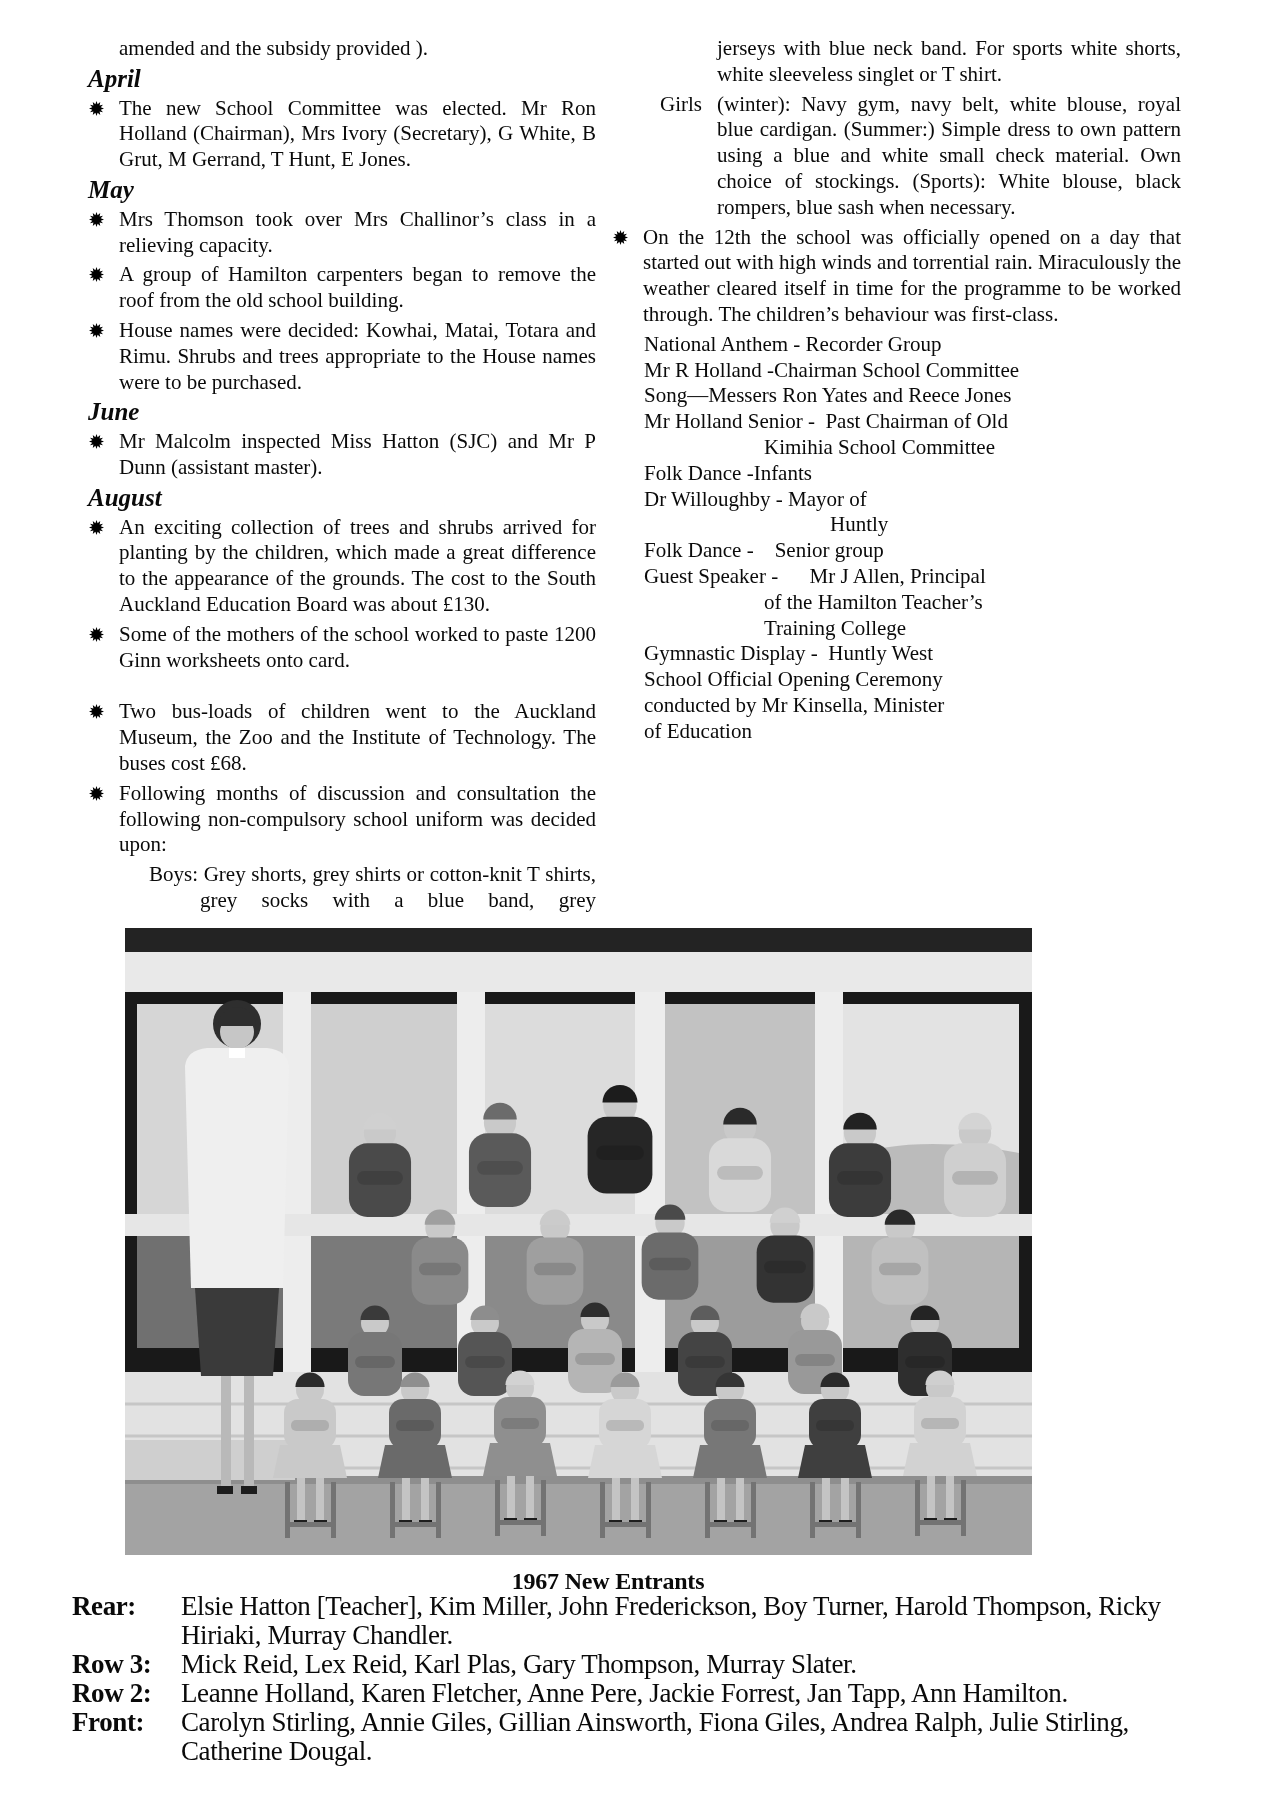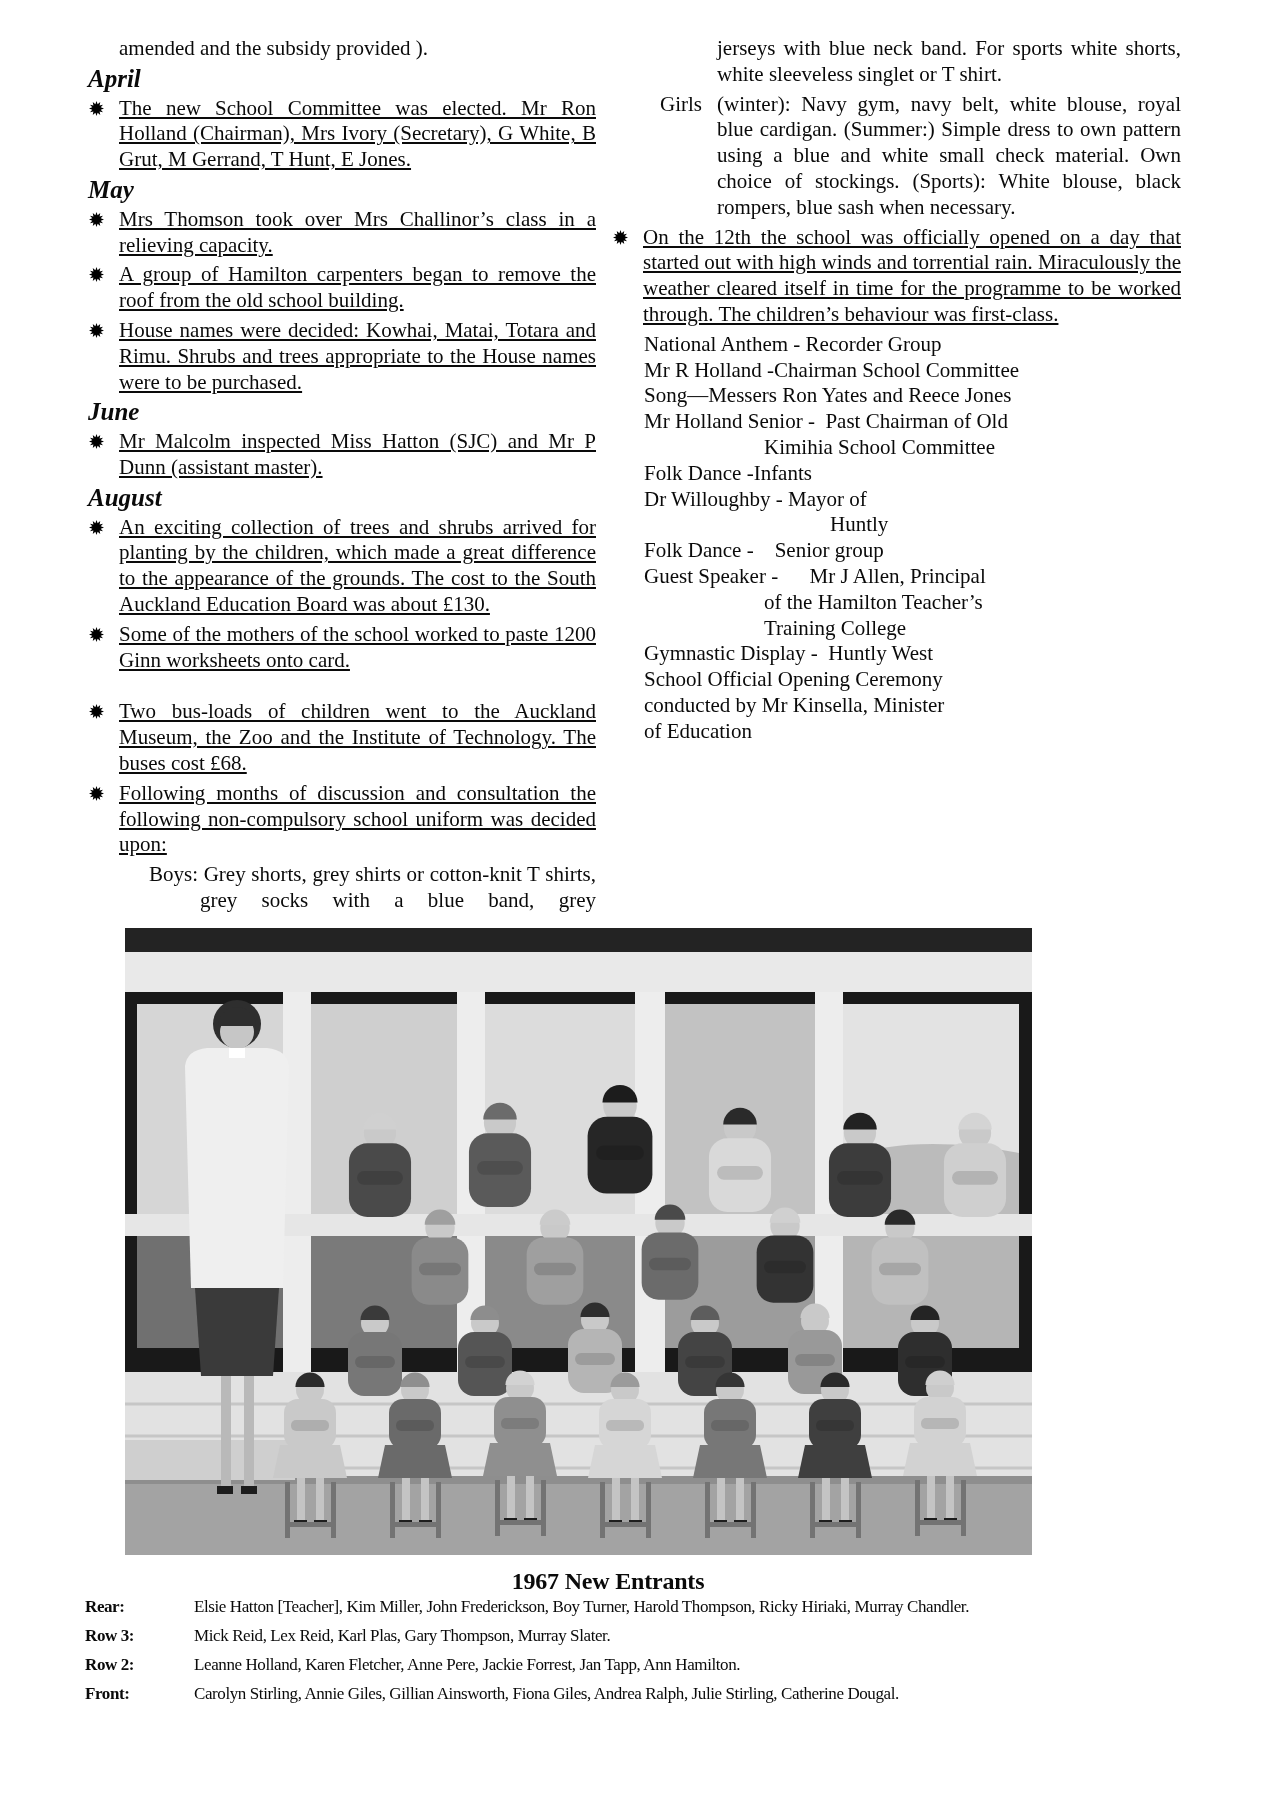--- a/index.html
+++ b/index.html
@@ -7,37 +7,37 @@
     width:1272px;height:1800px;background:#ffffff;position:relative;
     font-family:"Liberation Serif", serif;color:#0a0a0a;
   }
   
   .col{position:absolute;top:32px;font-size:21px;line-height:25.8px;}
   .col-left{left:88px;width:512px;}
   .col-right{left:612px;width:573px;}
   p{margin:4px;text-align:justify;}
   .mon{margin:0;font-size:25px;font-style:italic;font-weight:bold;line-height:25.8px;}
   .cont{padding-left:27px;}
-  .bullet{position:relative;padding-left:27px;text-decoration:underline;}
+  .bullet{position:relative;padding-left:27px;}
   .bullet .star{position:absolute;left:1px;top:5px;width:15px;height:15px;}
   .gap{margin-top:26px;}
   .boys{padding-left:108px;text-indent:-51px;text-align:justify;text-align-last:justify;}
   .hang{padding-left:101px;position:relative;}
   .hang .side-label{position:absolute;left:48px;top:0;text-indent:0;}
   .prog-head{margin-top:26px;font-weight:bold;font-size:21.5px;text-align:left;}
   .pl{text-align:left;white-space:pre;}
   .ind-a{margin-left:32px;}
   .ind-b{margin-left:152px;}
   .ind-c{margin-left:218px;}
   
   .photo{position:absolute;left:125px;top:928px;width:907px;height:627px;display:block;}
   
   .caption-title{position:absolute;left:88px;top:1560px;width:1040px;text-align:center;
     font-weight:bold;font-size:24px;letter-spacing:-0.2px;margin-top:8px;}
-  .caption{position:absolute;left:85px;top:1592px;width:1104px;font-size:17px;
+  .caption{position:absolute;left:72px;top:1592px;width:1104px;font-size:27px;
     line-height:29px;letter-spacing:-0.4px;}
   .cap-row{display:flex;}
   .cap-label{width:107px;flex:none;font-weight:bold;}
   .cap-names{flex:1;padding-left:2px;}
   .hidden-defs{position:absolute;width:0;height:0;overflow:hidden;}
 </style>
 </head>
 <body>
 
 <svg class="hidden-defs" aria-hidden="true">

